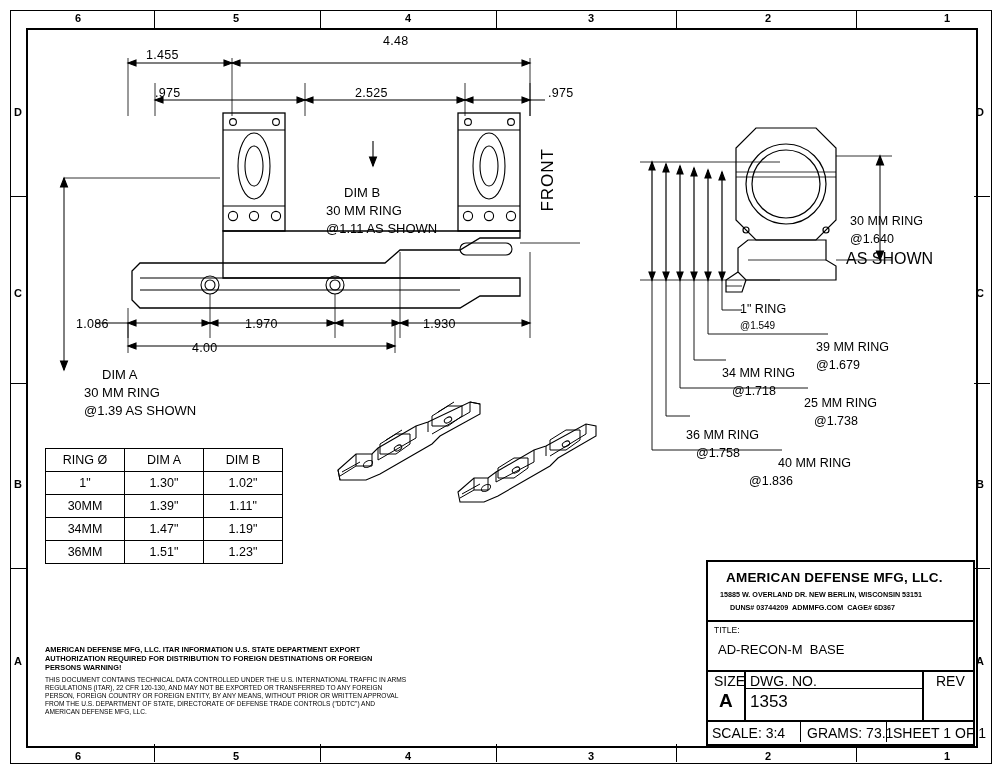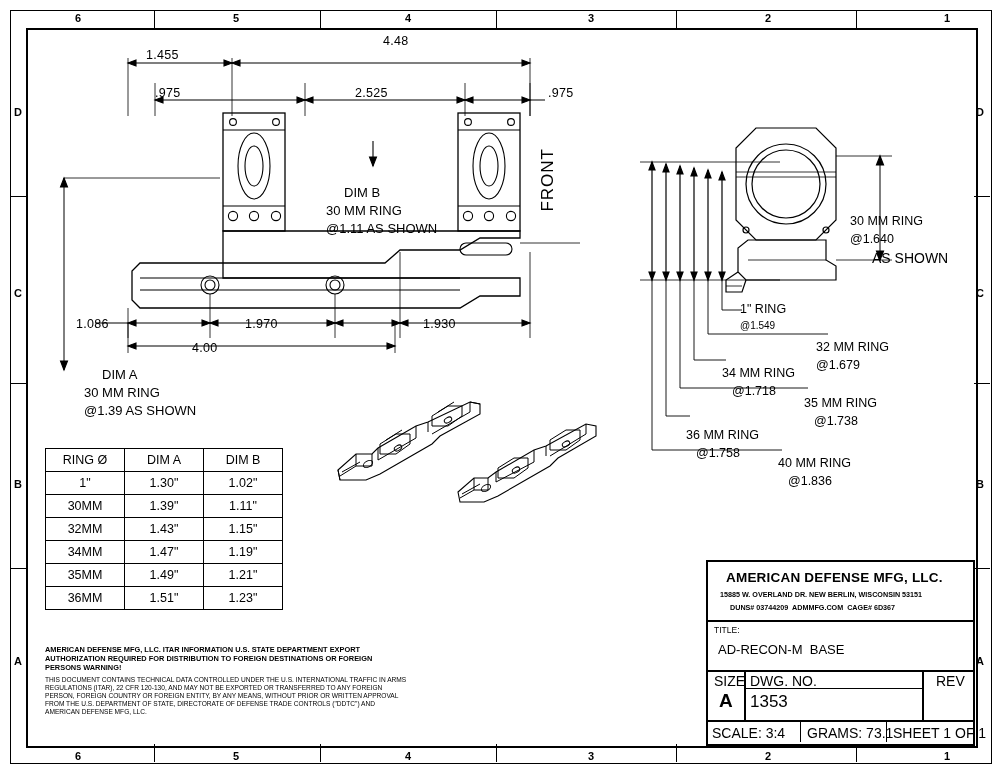--- a/index.html
+++ b/index.html
@@ -294,39 +294,39 @@
       <path d="M78,160 L78,214 L198,214" stroke-width="0.9"></path>
       <path d="M64,160 L64,240 L96,240" stroke-width="0.9"></path>
       <path d="M50,160 L50,268 L178,268" stroke-width="0.9"></path>
       <path d="M36,160 L36,296 L60,296" stroke-width="0.9"></path>
       <path d="M22,160 L22,330 L152,330" stroke-width="0.9"></path>
     </g>
   </svg>
 
   <div class="txt" style="left:850px;top:214px;font-size:12.5px;">30 MM RING</div>
   <div class="txt" style="left:850px;top:232px;font-size:12.5px;">@1.640</div>
-  <div class="txt" style="left:872px;top:250px;font-size:14px;">AS SHOWN</div>
+  <div class="txt" style="left:846px;top:250px;font-size:16px;">AS SHOWN</div>
 
   <div class="txt" style="left:740px;top:302px;font-size:12.5px;">1" RING</div>
   <div class="txt" style="left:740px;top:320px;font-size:10px;">@1.549</div>
 
-  <div class="txt" style="left:816px;top:340px;font-size:12.5px;">32 MM RING</div>
+  <div class="txt" style="left:816px;top:340px;font-size:12.5px;">39 MM RING</div>
   <div class="txt" style="left:816px;top:358px;font-size:12.5px;">@1.679</div>
 
   <div class="txt" style="left:722px;top:366px;font-size:12.5px;">34 MM RING</div>
   <div class="txt" style="left:732px;top:384px;font-size:12.5px;">@1.718</div>
 
-  <div class="txt" style="left:804px;top:396px;font-size:12.5px;">35 MM RING</div>
+  <div class="txt" style="left:804px;top:396px;font-size:12.5px;">25 MM RING</div>
   <div class="txt" style="left:814px;top:414px;font-size:12.5px;">@1.738</div>
 
   <div class="txt" style="left:686px;top:428px;font-size:12.5px;">36 MM RING</div>
   <div class="txt" style="left:696px;top:446px;font-size:12.5px;">@1.758</div>
 
   <div class="txt" style="left:778px;top:456px;font-size:12.5px;">40 MM RING</div>
-  <div class="txt" style="left:788px;top:474px;font-size:12.5px;">@1.836</div>
+  <div class="txt" style="left:749px;top:474px;font-size:12.5px;">@1.836</div>
 
   <table id="ringtable">
     <thead>
       <tr>
         <th class="c0">RING Ø</th>
         <th class="c1">DIM A</th>
         <th class="c2">DIM B</th>
       </tr>
     </thead>
     <tbody>
@@ -334,33 +334,23 @@
         <td>1"</td>
         <td>1.30"</td>
         <td>1.02"</td>
       </tr>
       <tr>
         <td>30MM</td>
         <td>1.39"</td>
         <td>1.11"</td>
       </tr>
       <tr>
-        <td>32MM</td>
-        <td>1.43"</td>
-        <td>1.15"</td>
-      </tr>
-      <tr>
         <td>34MM</td>
         <td>1.47"</td>
         <td>1.19"</td>
-      </tr>
-      <tr>
-        <td>35MM</td>
-        <td>1.49"</td>
-        <td>1.21"</td>
       </tr>
       <tr>
         <td>36MM</td>
         <td>1.51"</td>
         <td>1.23"</td>
       </tr>
     </tbody>
   </table>
 
   <div id="warning">

